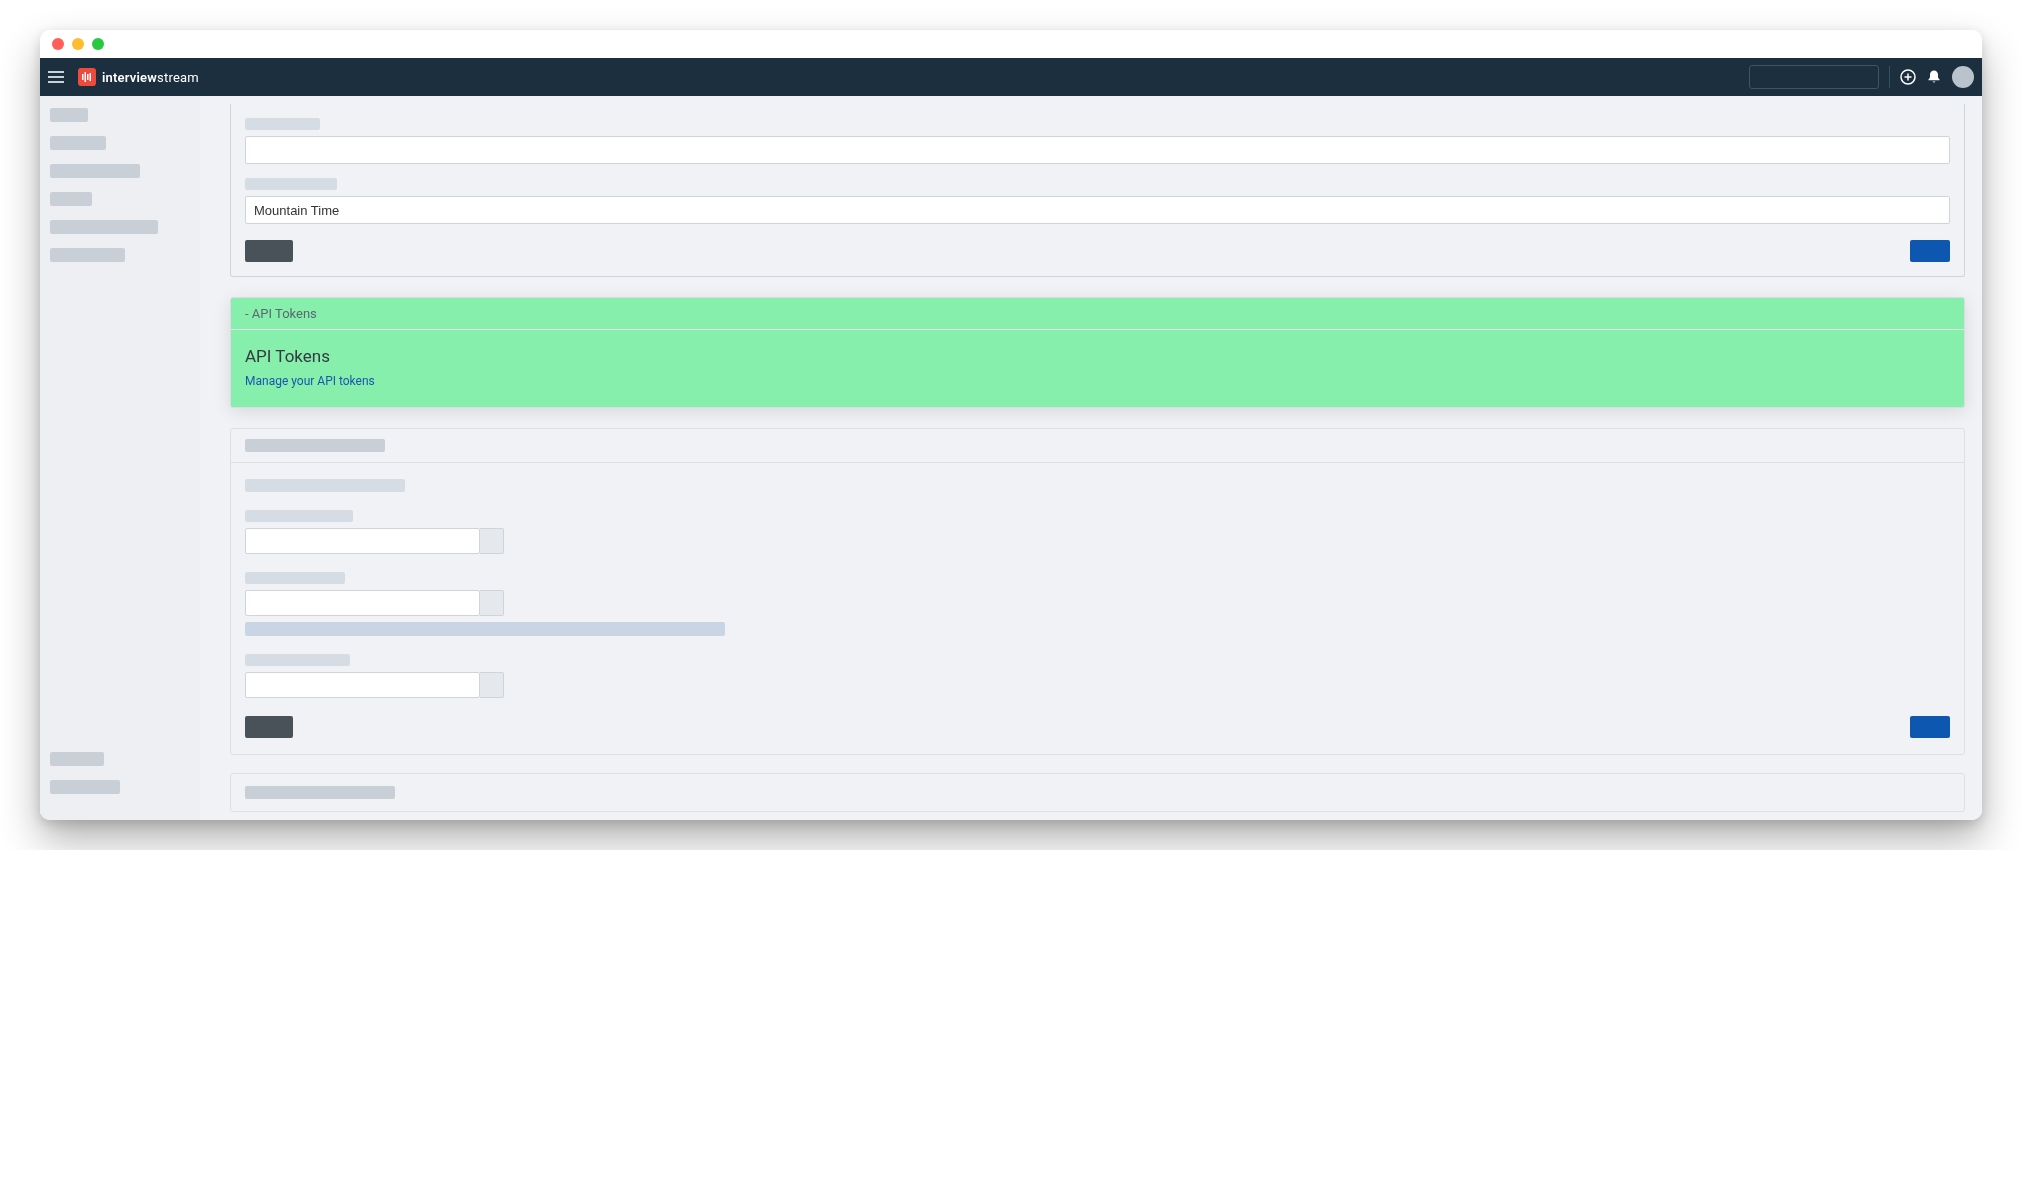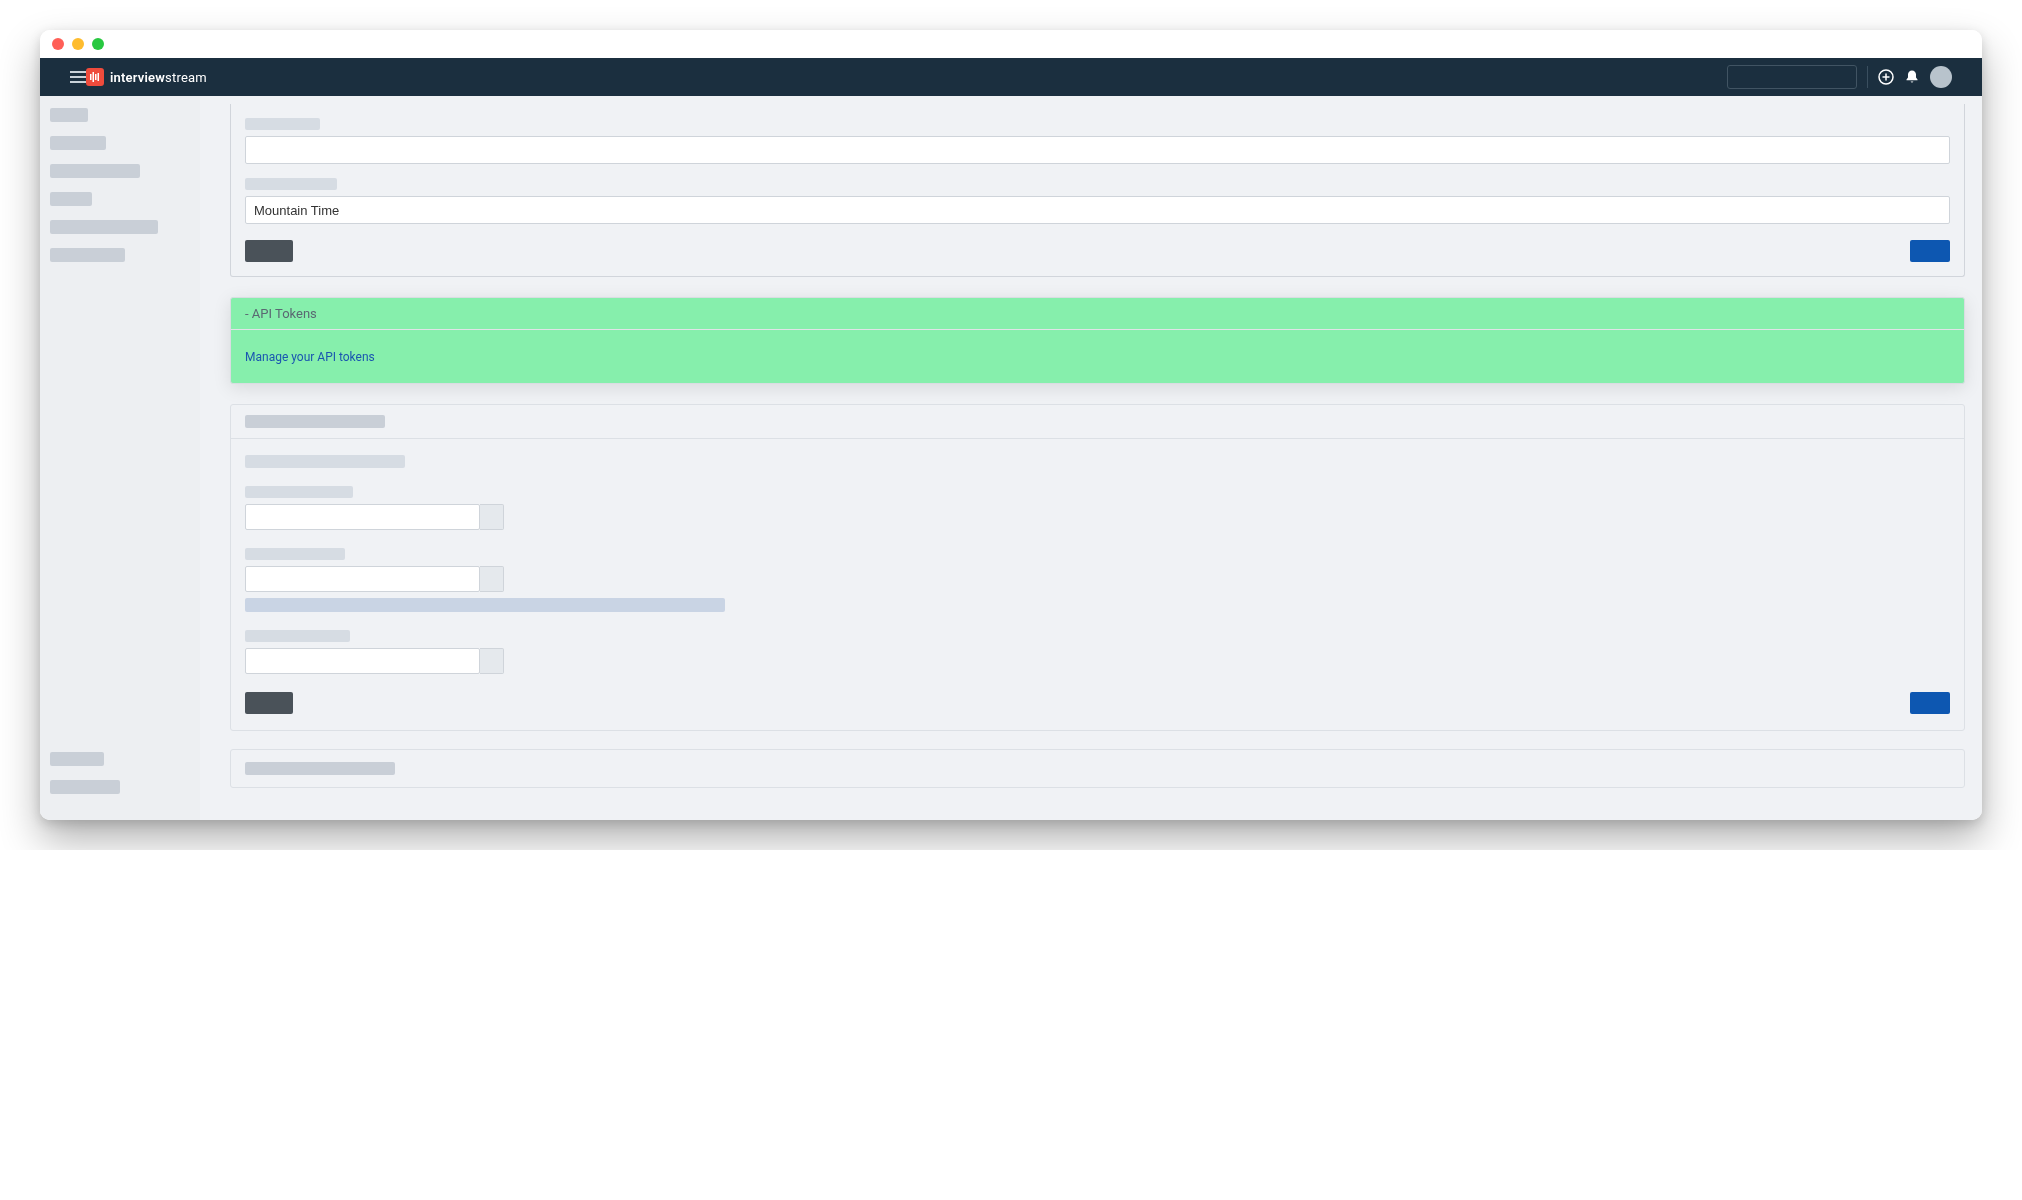--- a/index.html
+++ b/index.html
@@ -26,21 +26,22 @@
 .mac-dot { width: 12px; height: 12px; border-radius: 50%; }
 .mac-red { background: #ff5f57; }
 .mac-yellow { background: #febc2e; }
 .mac-green { background: #28c840; }
 
 .top-nav {
   height: 38px;
   background: #1b2f3f;
   display: flex;
   align-items: center;
-  padding: 0 30px;
+  padding: 0 8px;
+  gap: 14px;
 }
 .hamburger { display: flex; flex-direction: column; gap: 3px; cursor: pointer; }
 .hamburger span { width: 16px; height: 2px; background: #c9d2d9; }
 .logo-wrap { display: flex; align-items: center; gap: 6px; }
 .logo-mark {
   width: 18px; height: 18px; background: #ef4b3c; border-radius: 3px;
   display:flex; align-items:center; justify-content:center;
 }
 .logo-mark svg { width: 12px; height: 12px; }
 .logo-text { color: #fff; font-size: 13px; font-weight: 400; letter-spacing: 0.2px; }
@@ -212,20 +213,21 @@
           <div class="row-buttons">
             <div class="btn-dark"></div>
             <div class="btn-blue"></div>
           </div>
         </div>
       </div>
 
       <div class="card highlight">
         <div class="card-header">- API Tokens</div>
         <div class="card-inner" style="padding:16px 14px 18px;">
+          <div class="sect-title">API Tokens</div>
           <a class="sect-link">Manage your API tokens</a>
         </div>
       </div>
 
       <div class="card-open">
         <div class="card-open-header">
           <span class="skel" style="width:140px; height:13px; display:block;"></span>
         </div>
         <div class="card-open-body">
           <div class="fld-row">

